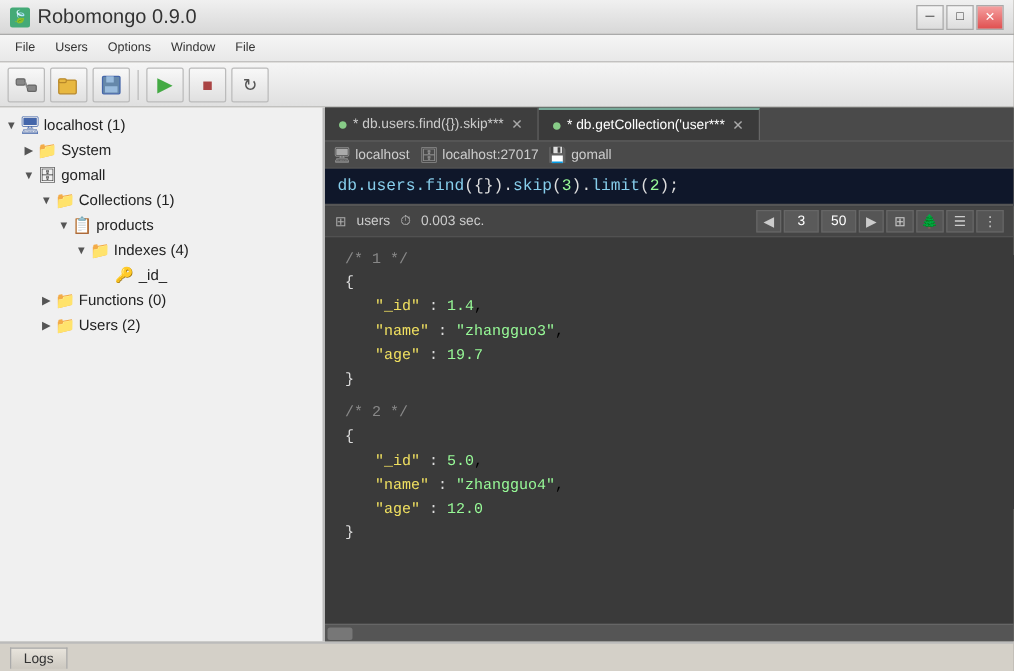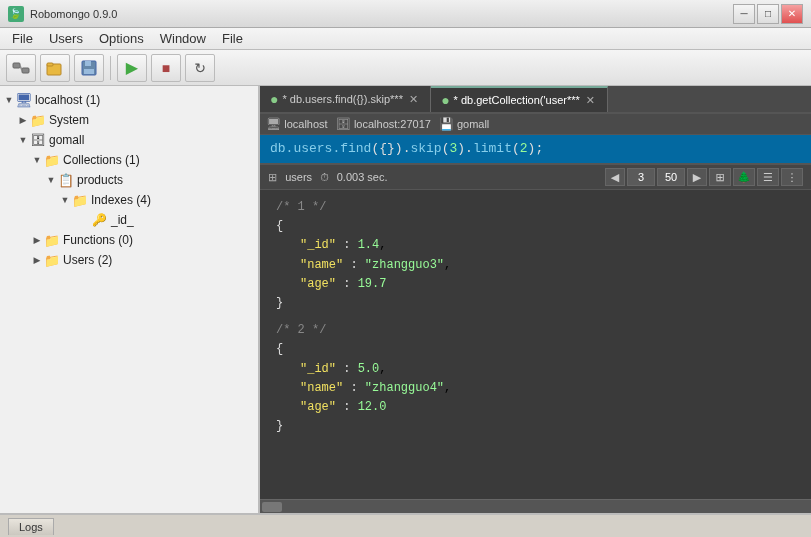--- a/index.html
+++ b/index.html
@@ -10,35 +10,35 @@
       background: linear-gradient(to bottom, #f0f0f0, #d8d8d8);
       height: 28px;
       display: flex;
       align-items: center;
       padding: 0 8px;
       border-bottom: 1px solid #aaa;
       justify-content: space-between;
     }
     .title-bar-left { display: flex; align-items: center; gap: 6px; }
     .title-bar-icon { width: 16px; height: 16px; background: #4a7; border-radius: 2px; display: flex; align-items: center; justify-content: center; color: white; font-size: 10px; }
-    .title-bar-title { font-size: 11px; color: #333; }
+    .title-bar-title { font-size: 16px; color: #333; }
     .title-bar-buttons { display: flex; gap: 2px; }
     .tb-btn { width: 22px; height: 20px; background: linear-gradient(to bottom, #f5f5f5, #ddd); border: 1px solid #aaa; cursor: pointer; display: flex; align-items: center; justify-content: center; font-size: 10px; color: #333; }
     .tb-btn.close { background: linear-gradient(to bottom, #f5a0a0, #e05050); color: white; }
 
     
     .menu-bar {
       background: linear-gradient(to bottom, #f5f5f5, #e8e8e8);
       height: 22px;
       display: flex;
       align-items: center;
       padding: 0 4px;
       border-bottom: 1px solid #bbb;
     }
-    .menu-item { padding: 2px 8px; font-size: 13px; color: #333; cursor: pointer; }
+    .menu-item { padding: 2px 8px; font-size: 10px; color: #333; cursor: pointer; }
 
     
     .toolbar {
       background: linear-gradient(to bottom, #f5f5f5, #e0e0e0);
       height: 36px;
       display: flex;
       align-items: center;
       padding: 0 6px;
       gap: 4px;
       border-bottom: 1px solid #bbb;
@@ -124,21 +124,21 @@
       border-bottom: 1px solid #555;
       gap: 8px;
       font-size: 11px;
       color: #ccc;
     }
     .conn-item { display: flex; align-items: center; gap: 3px; }
     .conn-icon { color: #aaa; font-size: 12px; }
 
     
     .query-editor {
-      background: #0369a1;
+      background: #0f172a;
       padding: 6px 10px;
       font-family: 'Courier New', monospace;
       font-size: 13px;
       color: #ddd;
       border-bottom: 2px solid #555;
       min-height: 30px;
     }
     .q-func { color: #87ceeb; }
     .q-paren { color: #ddd; }
     .q-num { color: #98fb98; }

